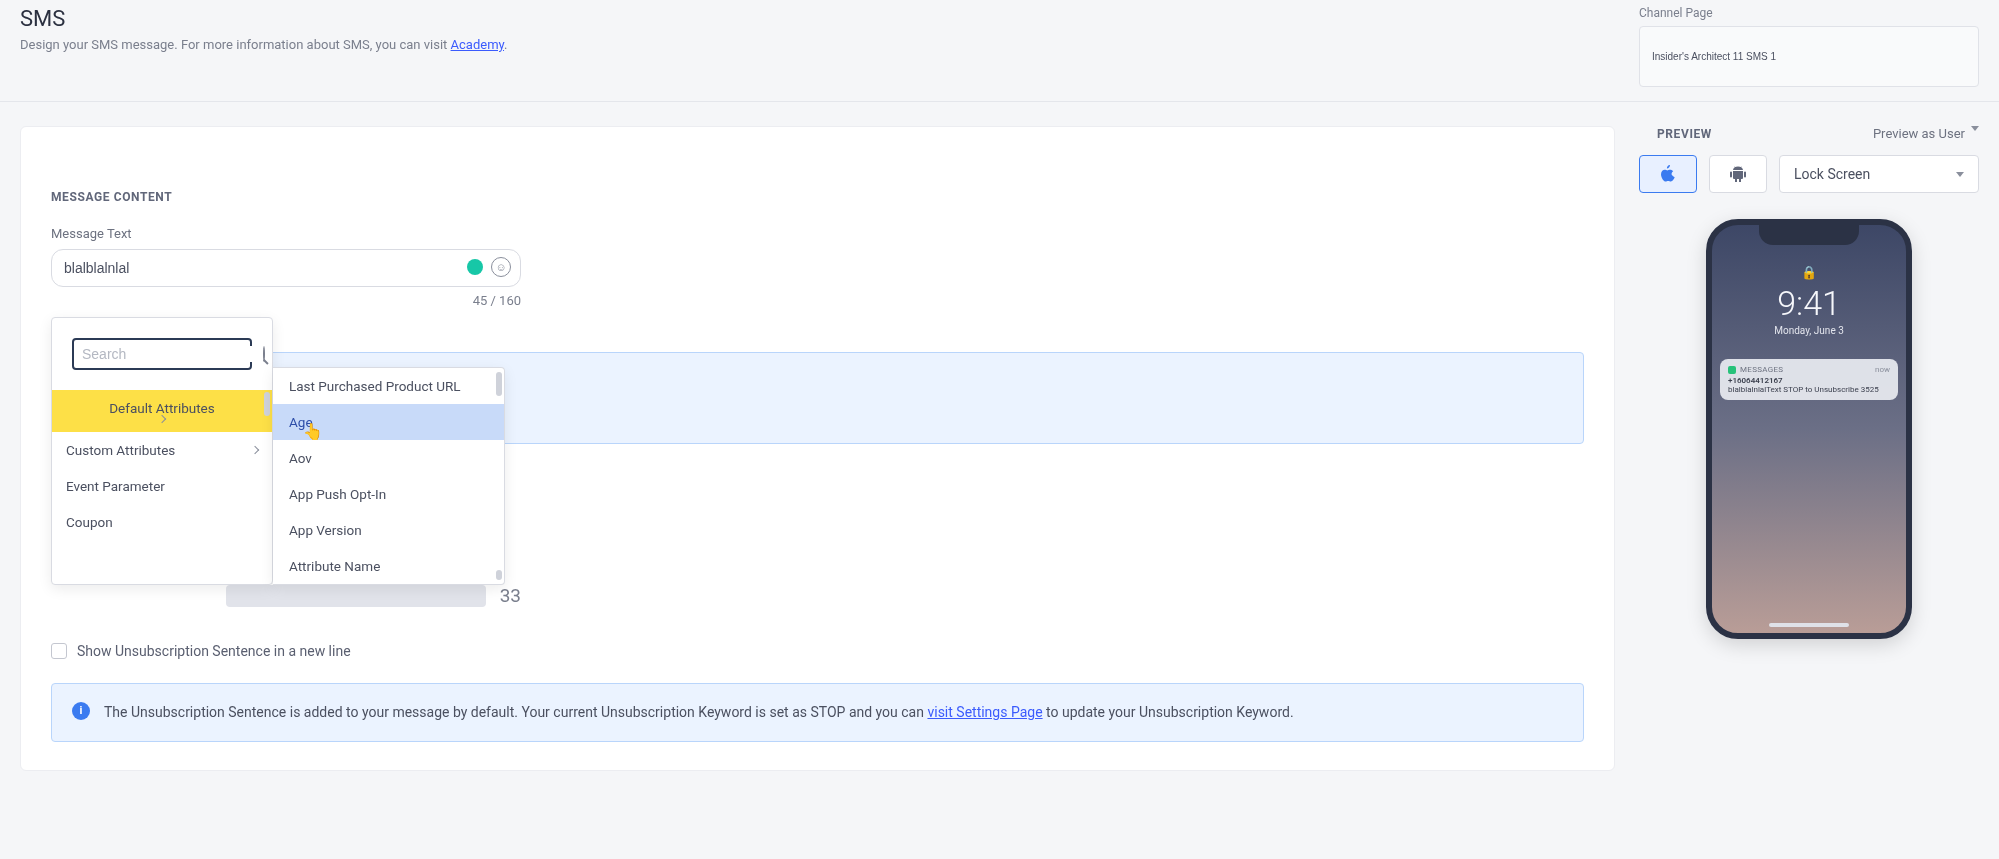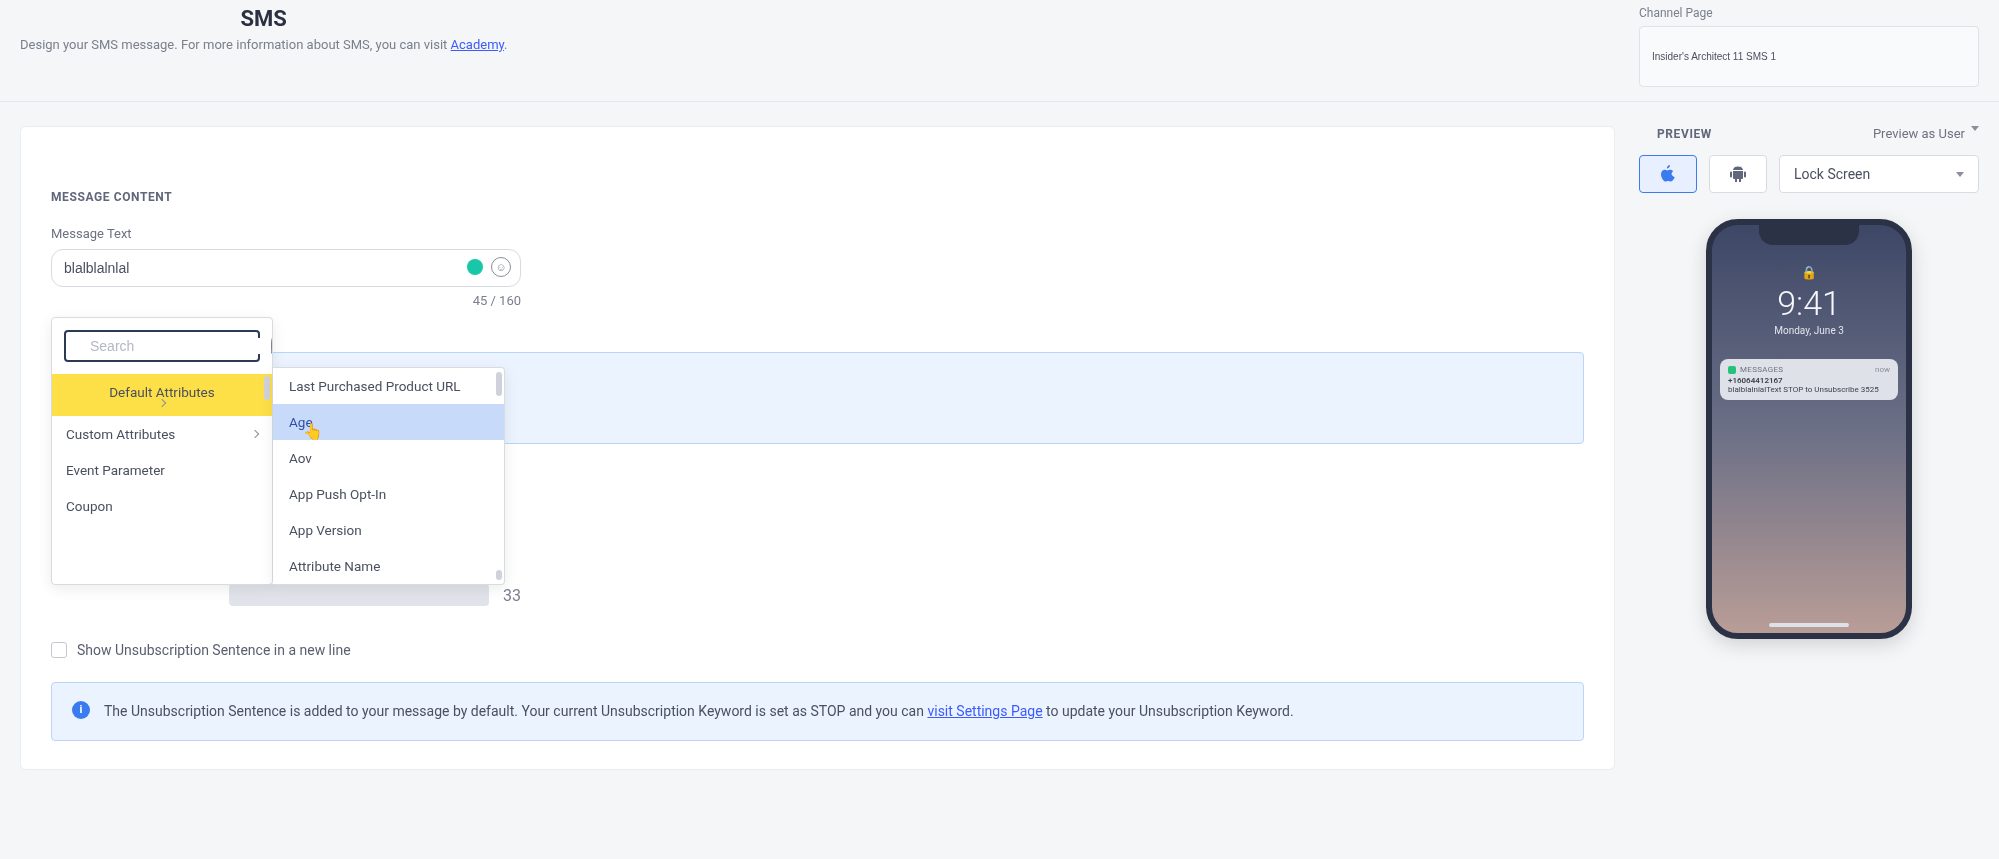--- a/index.html
+++ b/index.html
@@ -11,24 +11,23 @@
   }
   .topbar {
     display: flex;
     justify-content: space-between;
     align-items: flex-start;
     padding: 6px 20px 14px 20px;
     border-bottom: 1px solid #e4e6eb;
   }
   .topbar-left h1 {
     font-size: 22px;
-    font-weight: 700;
+    font-weight: 400;
     color: #2b3040;
     margin-bottom: 6px;
-    text-align: center;
   }
   .topbar-left p {
     font-size: 13px;
     color: #7a7f8d;
   }
   .topbar-left a { color: #3b5bfd; text-decoration: underline; }
   .channel-block { width: 340px; }
   .channel-block label {
     font-size: 12px;
     color: #7a7f8d;
@@ -137,26 +136,26 @@
   }
   .dyn-left {
     width: 222px;
     background: #fff;
     border: 1px solid #d9dbe2;
     border-radius: 4px;
     box-shadow: 0 4px 14px rgba(0,0,0,.08);
     overflow: hidden;
   }
   .search-box {
-    margin: 12px;
+    margin: 20px;
     border: 2px solid #2b3a55;
     border-radius: 4px;
     display: flex;
     align-items: center;
-    padding: 6px 24px;
+    padding: 6px 8px;
   }
   .search-box input {
     border: none; outline: none; flex: 1;
     font-size: 14px; color: #4b5060;
   }
   .search-box input::placeholder { color: #b4b8c2; }
   .search-ic {
     width: 16px; height: 16px; border: 1.5px solid #7a7f8d; border-radius: 50%;
     position: relative;
   }
@@ -227,21 +226,21 @@
     justify-content:flex-end;
     gap:14px;
     align-items:center;
   }
   .segment-pill {
     background:#e1e3ea;
     border-radius:4px;
     height:22px;
     width:260px;
   }
-  .seg-num { color:#7a7f8d; font-size:16px; }
+  .seg-num { color:#7a7f8d; font-size:19px; }
 
   .chk-row {
     display:flex; align-items:center; gap:10px;
     margin-top: 36px;
     color:#5a5f70; font-size:14px;
   }
   .chk { width:16px; height:16px; border:1.5px solid #c4c7d0; border-radius:3px; background:#fff; }
 
   .note {
     margin-top: 24px;

